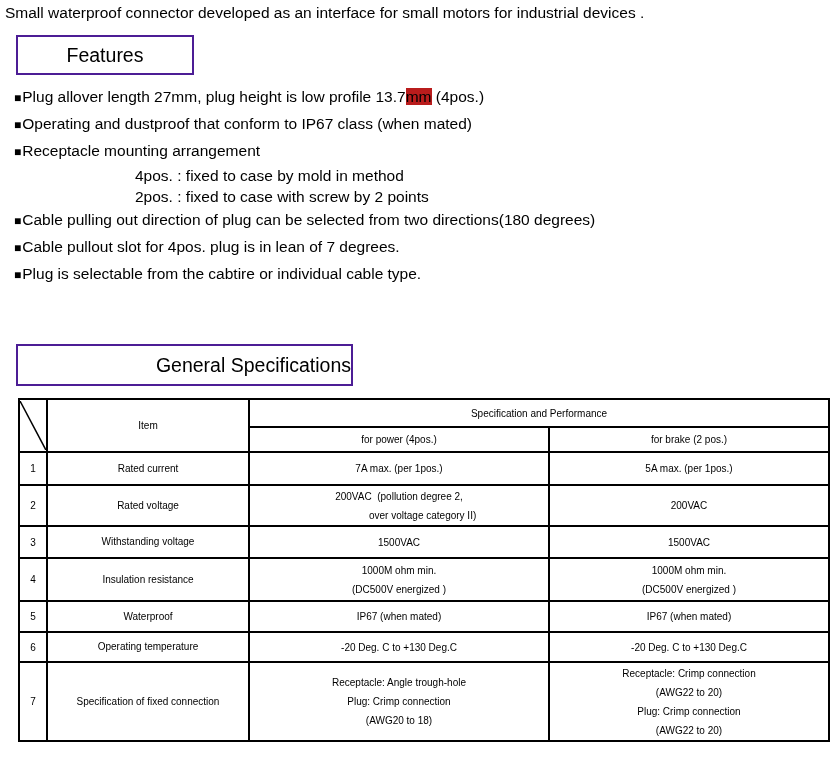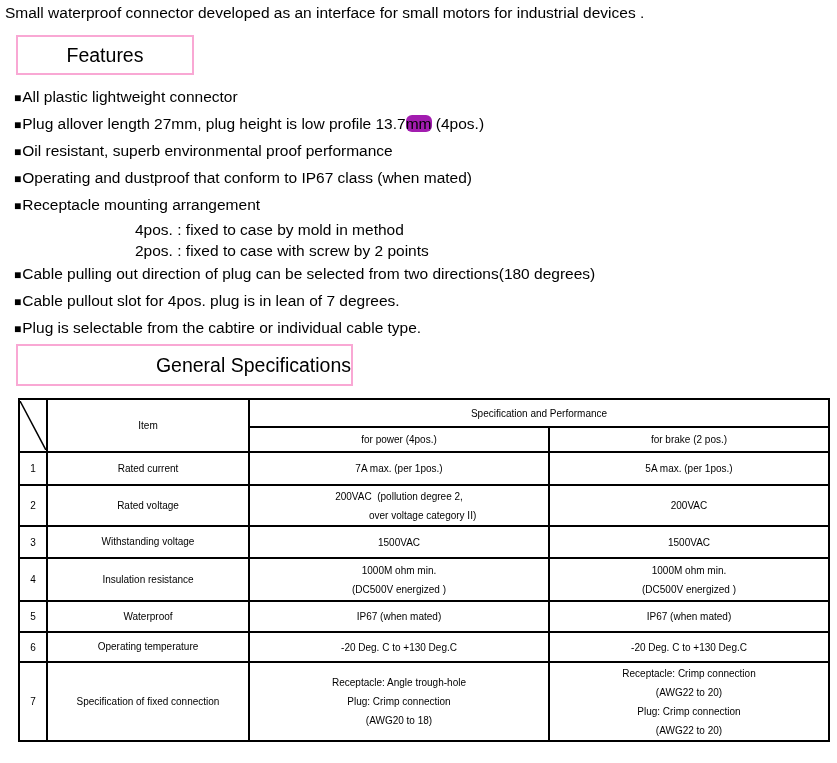--- a/index.html
+++ b/index.html
@@ -10,36 +10,36 @@
     font-family: "Liberation Sans", sans-serif;
     color: #000000;
     overflow: hidden;
   }
   .intro {
     position: absolute; left: 5px; top: 4px;
     font-size: 15.5px; white-space: nowrap;
   }
   .heading-box {
     position: absolute;
-    border: 2px solid #f9a8d4;
+    border: 2px solid #4c1d95;
     background: #fff;
     display: flex; align-items: center; justify-content: center;
     font-size: 19.5px;
   }
   .features-box { left: 16px; top: 35px; width: 174px; height: 36px; }
   .specs-box   { left: 16px; top: 344px; width: 333px; height: 38px; justify-content: flex-end; }
 
   .features-list {
     position: absolute; left: 14px; top: 84px;
     font-size: 15.5px;
   }
   .f-line { line-height: 26px; white-space: nowrap; }
   .f-sub  { line-height: 21px; padding-left: 121px; white-space: nowrap; }
   .bullet { font-size: 12px; letter-spacing: 1px; }
-  .hl { background: #a21caf; border-radius: 6px; }
+  .hl { background: #b91c1c; }
 
   table.spec-table {
     position: absolute; left: 18px; top: 398px;
     width: 810px;
     border-collapse: collapse; table-layout: fixed;
     font-size: 10px;
   }
   .spec-table td, .spec-table th {
     border: 2px solid #000;
     padding: 0;
@@ -62,23 +62,21 @@
 
 <div class="page">
 
   <div class="intro">Small waterproof connector developed as an interface for small motors for industrial devices .</div>
 
   <div class="heading-box features-box">
     <span>Features</span>
   </div>
 
   <div class="features-list">
-    <div class="f-line"><span class="bullet">■</span><span>All plastic lightweight connector</span></div>
     <div class="f-line"><span class="bullet">■</span><span>Plug allover length 27mm, plug height is low profile 13.7</span><span class="hl">mm</span><span> (4pos.)</span></div>
-    <div class="f-line"><span class="bullet">■</span><span>Oil resistant, superb environmental proof performance</span></div>
     <div class="f-line"><span class="bullet">■</span><span>Operating and dustproof that conform to IP67 class (when mated)</span></div>
     <div class="f-line"><span class="bullet">■</span><span>Receptacle mounting arrangement</span></div>
     <div class="f-sub">4pos. : fixed to case by mold in method</div>
     <div class="f-sub">2pos. : fixed to case with screw by 2 points</div>
     <div class="f-line"><span class="bullet">■</span><span>Cable pulling out direction of plug can be selected from two directions(180 degrees)</span></div>
     <div class="f-line"><span class="bullet">■</span><span>Cable pullout slot for 4pos. plug is in lean of 7 degrees.</span></div>
     <div class="f-line"><span class="bullet">■</span><span>Plug is selectable from the cabtire or individual cable type.</span></div>
   </div>
 
   <div class="heading-box specs-box">

